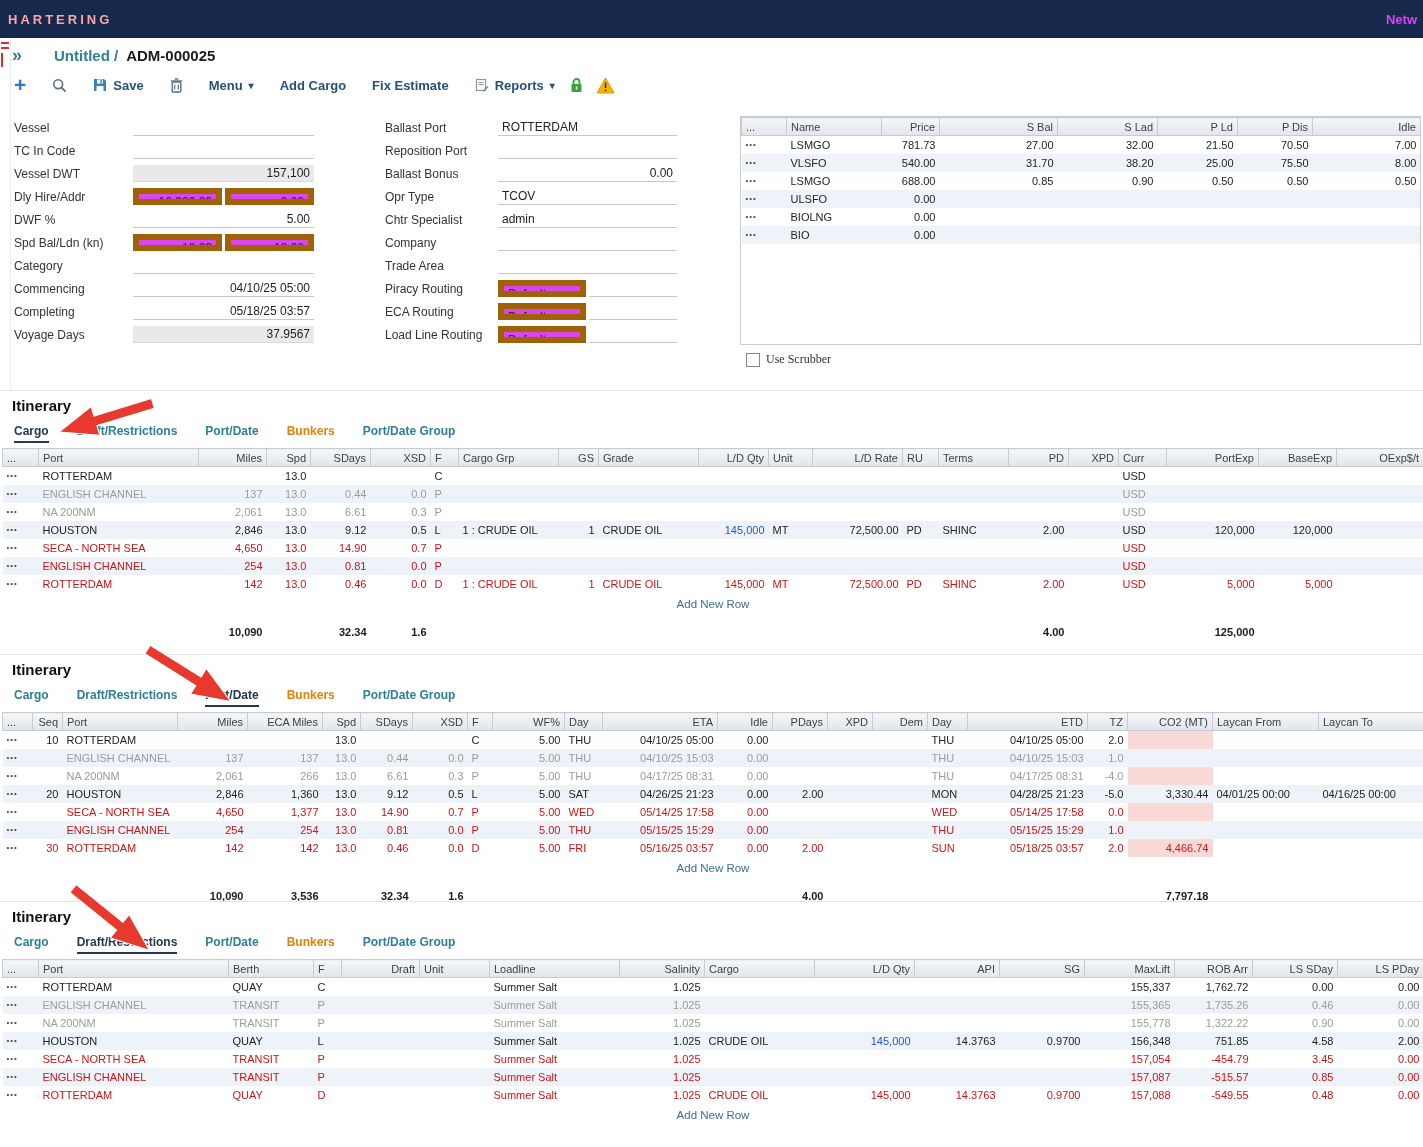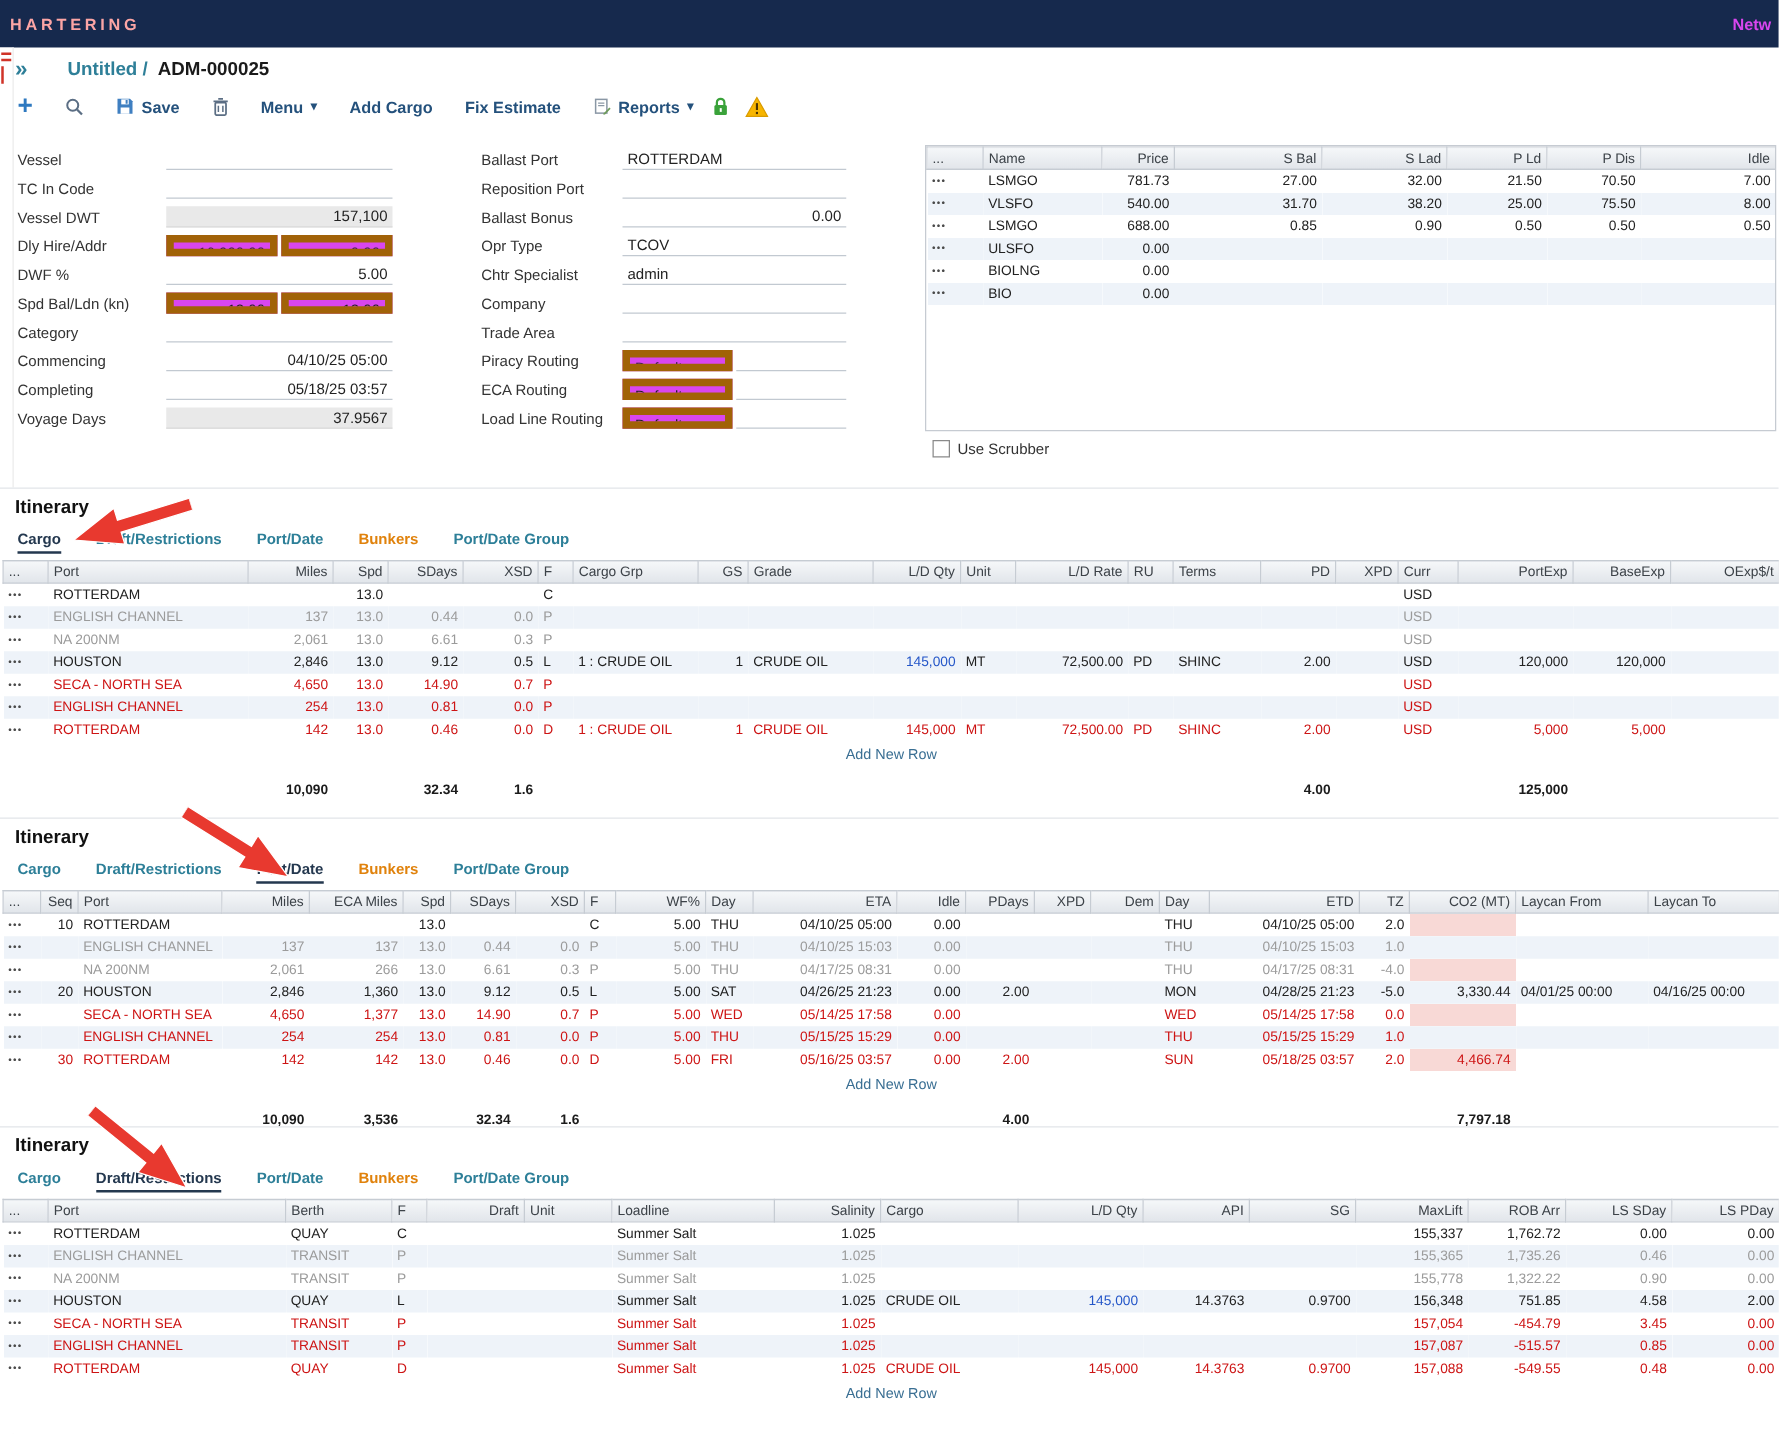--- a/index.html
+++ b/index.html
@@ -36,21 +36,21 @@
   .flabel{flex:none;font-size:12px;color:#333;}
   .farea{flex:1;display:flex;gap:3px;min-width:0;}
   .fld{height:17px;line-height:17px;font-size:12px;padding:0 4px;box-sizing:border-box;flex:1;white-space:nowrap;overflow:hidden;}
   .fld.line{border-bottom:1px solid #c2c9d1;}
   .fld.box{border:6px solid #a16207;background:#d946ef;}
   .fld.ro{background:#e9e9e9;border-bottom:1px solid #d9d9d9;}
   .fld.num{text-align:right;}
   .fld.small{flex:0 0 88px;}
   
   #bunker-panel{position:absolute;left:740px;top:116px;width:681px;height:229px;border:1px solid #c6cbd2;box-sizing:border-box;background:#fff;overflow:hidden;}
-  .scrubber{position:absolute;left:746px;top:352px;display:flex;align-items:center;gap:6px;font-size:12px;color:#333;}
+  .scrubber{position:absolute;left:746px;top:352px;display:flex;align-items:center;gap:6px;font-size:12px;color:#333;font-family:Liberation Serif, serif;}
   .cb{width:12px;height:12px;border:1px solid #8a8a8a;background:#fff;display:inline-block;}
   
   .section{position:absolute;left:0;width:1423px;border-top:1px solid #e2e5e9;background:#fff;}
   #sec0{top:390px;height:264px;} #sec1{top:654px;height:247px;} #sec2{top:901px;height:246px;}
   .sec-title{position:absolute;left:12px;top:6px;font-size:15px;font-weight:bold;color:#111;}
   .tabs{position:absolute;left:14px;top:33px;display:flex;gap:28px;}
   .tab{font-size:12px;font-weight:bold;color:#2d7f98;padding-bottom:3px;cursor:default;}
   .tab.active{color:#24384f;border-bottom:2px solid #24384f;}
   .tab.warn{color:#e0820c;}
   .table-host{position:absolute;left:2px;top:57px;width:1421px;}

